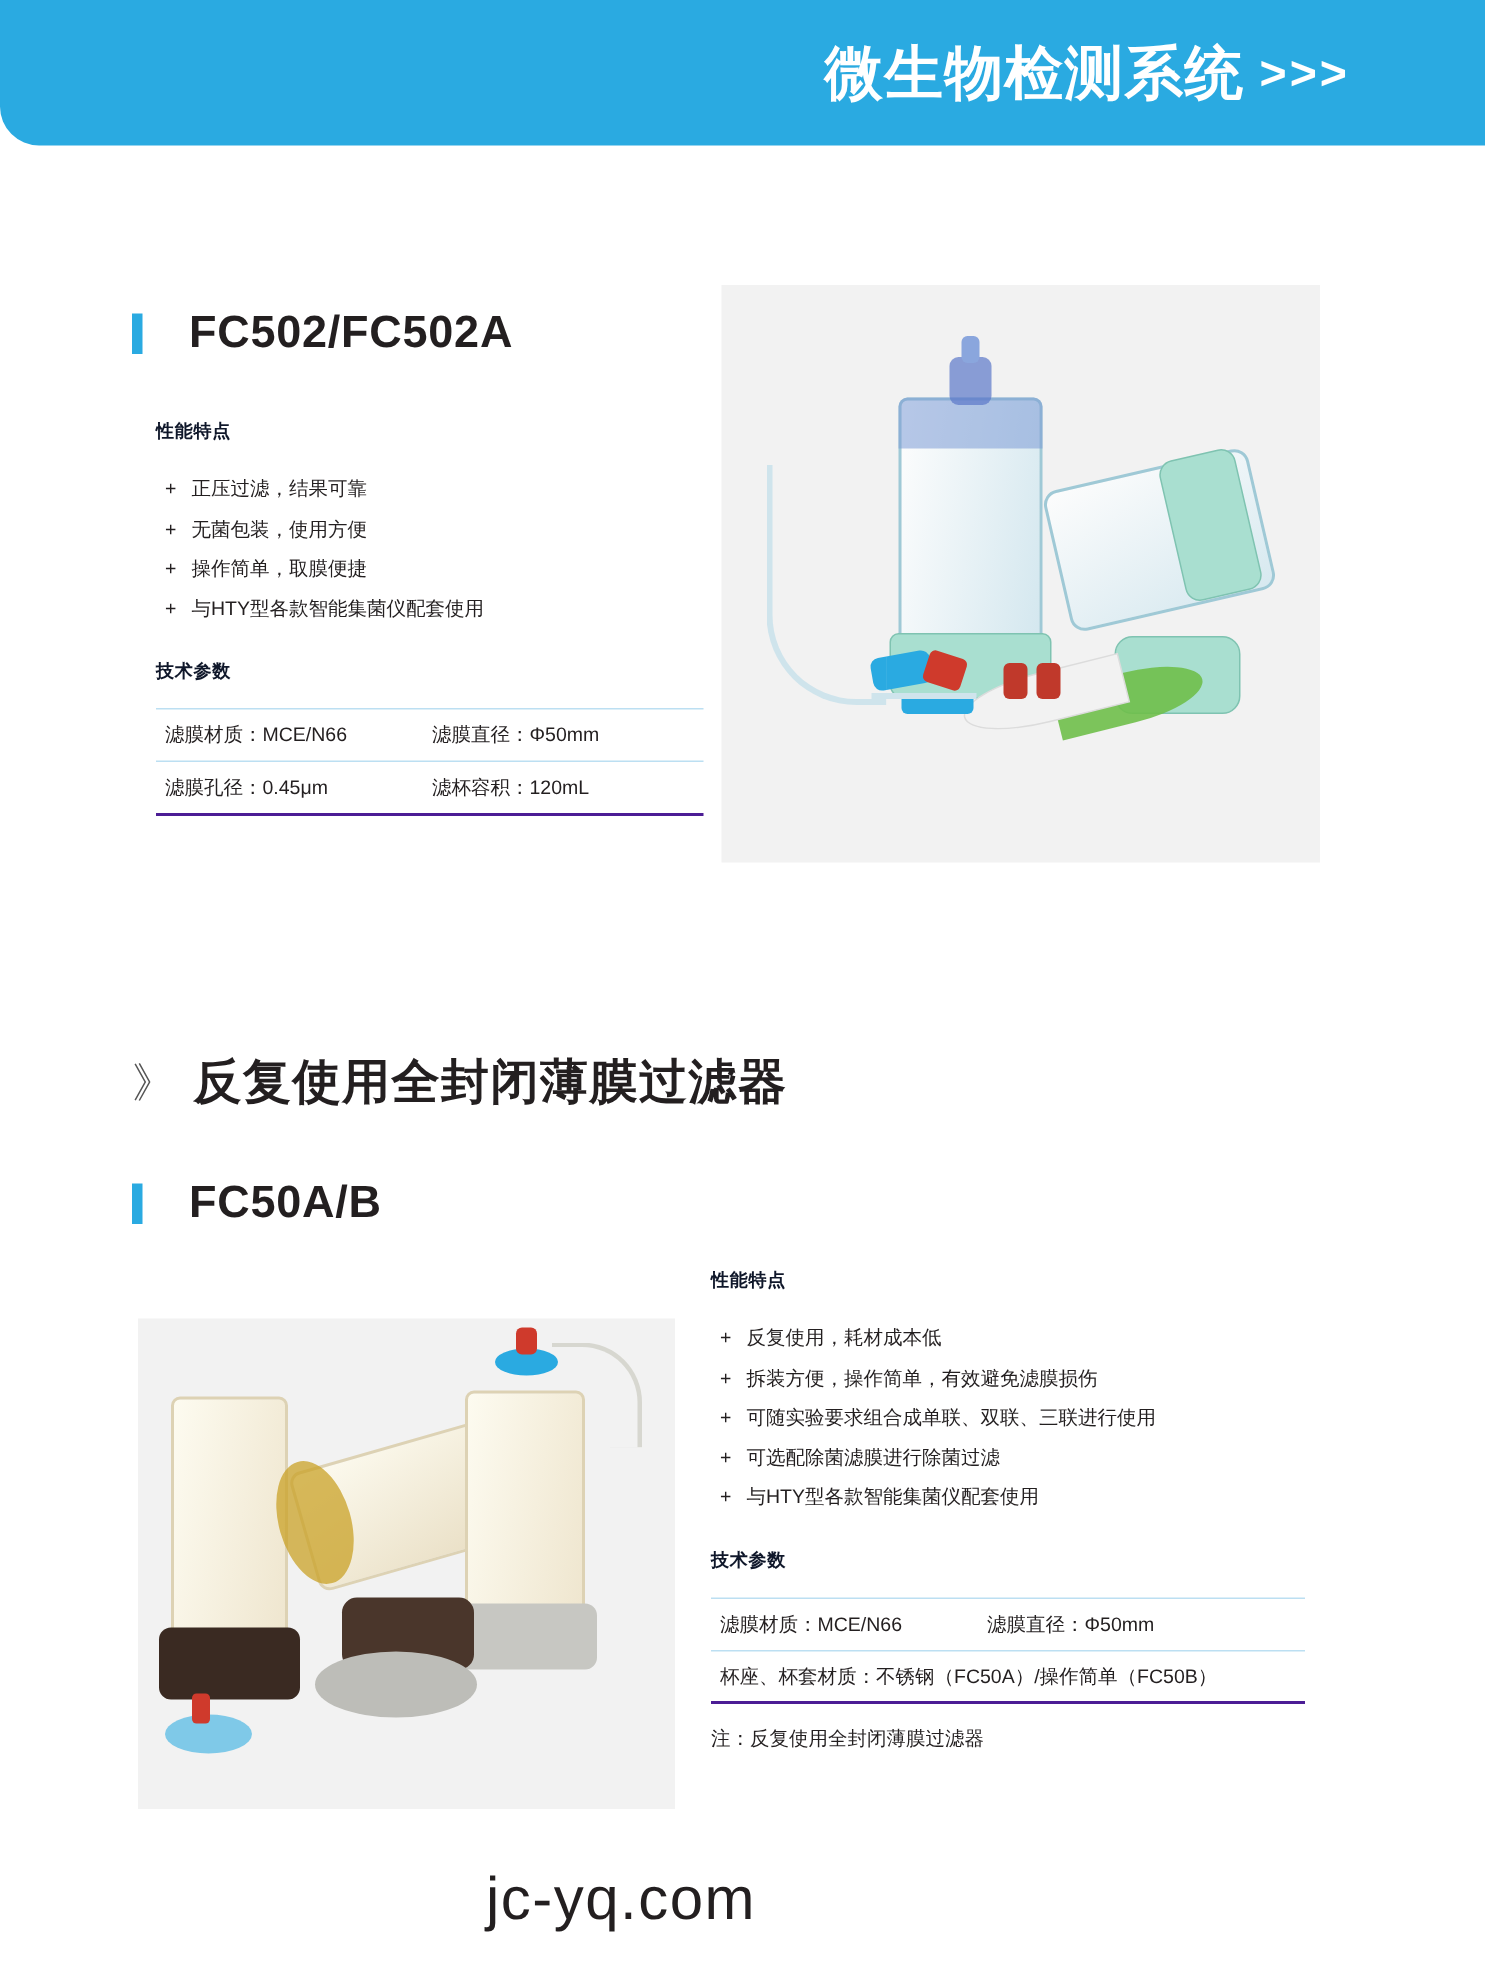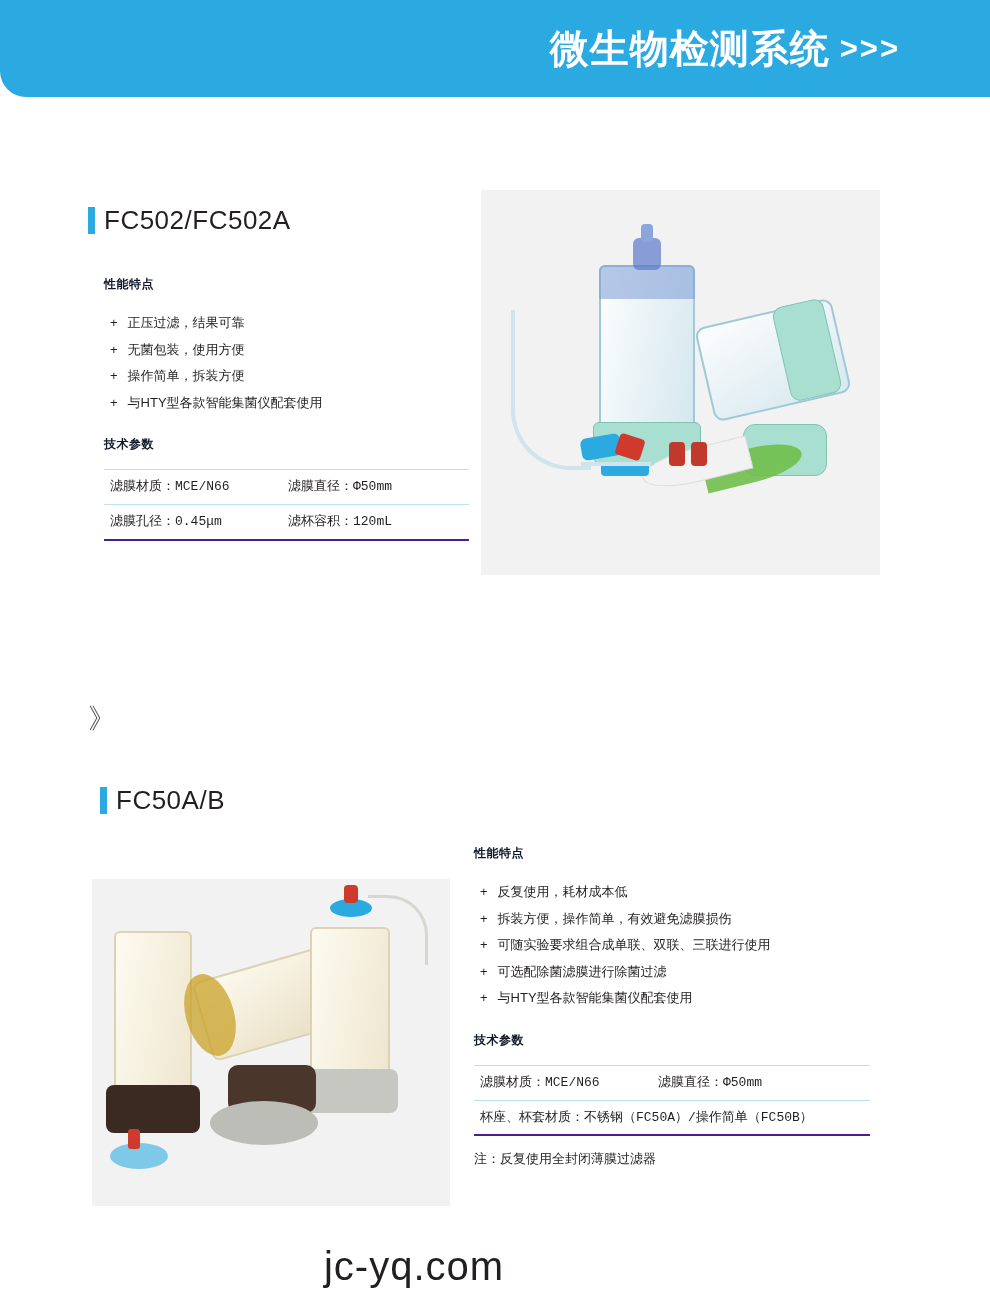--- a/index.html
+++ b/index.html
@@ -37,24 +37,25 @@
   .header-arrows {
     color: #ffffff;
     font-size: 31px;
     font-weight: bold;
     letter-spacing: 2px;
     margin-left: 10px;
   }
   .model-title {
     display: flex;
     align-items: center;
-    font-size: 26px;
-    font-weight: normal;
+    font-size: 30px;
+    font-weight: bold;
     color: #231f20;
     letter-spacing: 0.5px;
+    gap: 22px;
   }
   .bluebar {
     display: inline-block;
     width: 7px;
     height: 27px;
     background: #2aaae1;
     margin-right: 9px;
   }
   .subhead {
     color: #0f172a;
@@ -88,21 +89,21 @@
     font-size: 13px;
     color: #231f20;
   }
   .spec-table td {
     padding: 9px 4px 9px 6px;
     border-top: 1px solid #bcdff2;
     border-bottom: 1px solid #bcdff2;
     vertical-align: middle;
     line-height: 1.2;
   }
-  .spec-table tr td { border-bottom: none; font-family: Liberation Mono, monospace; }
+  .spec-table tr td { border-bottom: none; }
   .spec-table tr:last-child td { border-bottom: 2px solid #4c1d95; }
 
   
   .photo {
     background: #f2f2f2;
     position: relative;
     overflow: hidden;
   }
 
   
@@ -161,21 +162,21 @@
     <li>
       <span class="plus">+</span>
       <span>正压过滤，结果可靠</span>
     </li>
     <li>
       <span class="plus">+</span>
       <span>无菌包装，使用方便</span>
     </li>
     <li>
       <span class="plus">+</span>
-      <span>操作简单，拆装方便</span>
+      <span>操作简单，取膜便捷</span>
     </li>
     <li>
       <span class="plus">+</span>
       <span>与HTY型各款智能集菌仪配套使用</span>
     </li>
   </ul>
 
   <div class="subhead" style="margin-top:26px; margin-left:16px;">技术参数</div>
 
   <table class="spec-table" style="margin-top:16px; margin-left:16px; width:365px;">
@@ -223,24 +224,25 @@
   <div class="art" style="left:136px; top:246px; width:26px; height:22px; background:#cf3a2c; border-radius:4px; transform:rotate(18deg);"></div>
   <div class="art" style="left:120px; top:272px; width:48px; height:14px; background:#2aaae1; border-radius:4px;"></div>
 
   <div class="art" style="left:30px; top:120px; width:80px; height:160px; border-left:4px solid #cfe4ec; border-bottom:4px solid #cfe4ec; border-radius:0 0 0 60px;"></div>
   <div class="art" style="left:100px; top:272px; width:70px; height:4px; background:#cfe4ec;"></div>
 </div>
 
 <div style="position:absolute; top:700px; left:88px; width:700px;">
   <div class="chev-title">
     <span class="chev">》</span>
+    <span>反复使用全封闭薄膜过滤器</span>
   </div>
 </div>
 
-<div style="position:absolute; top:785px; left:100px;">
+<div style="position:absolute; top:785px; left:88px;">
   <div class="model-title">
     <span class="bluebar"></span>
     <span>FC50A/B</span>
   </div>
 </div>
 
 <div class="photo" style="top:879px; left:92px; width:358px; height:327px; position:absolute;">
 
   <div class="art" style="left:22px; top:52px; width:78px; height:160px; background:linear-gradient(100deg,#fdfbf0,#efe6cf); border:2px solid #ddd2b4; border-radius:6px;"></div>
   <div class="art" style="left:14px; top:206px; width:94px; height:48px; background:#3a2a22; border-radius:8px;"></div>

